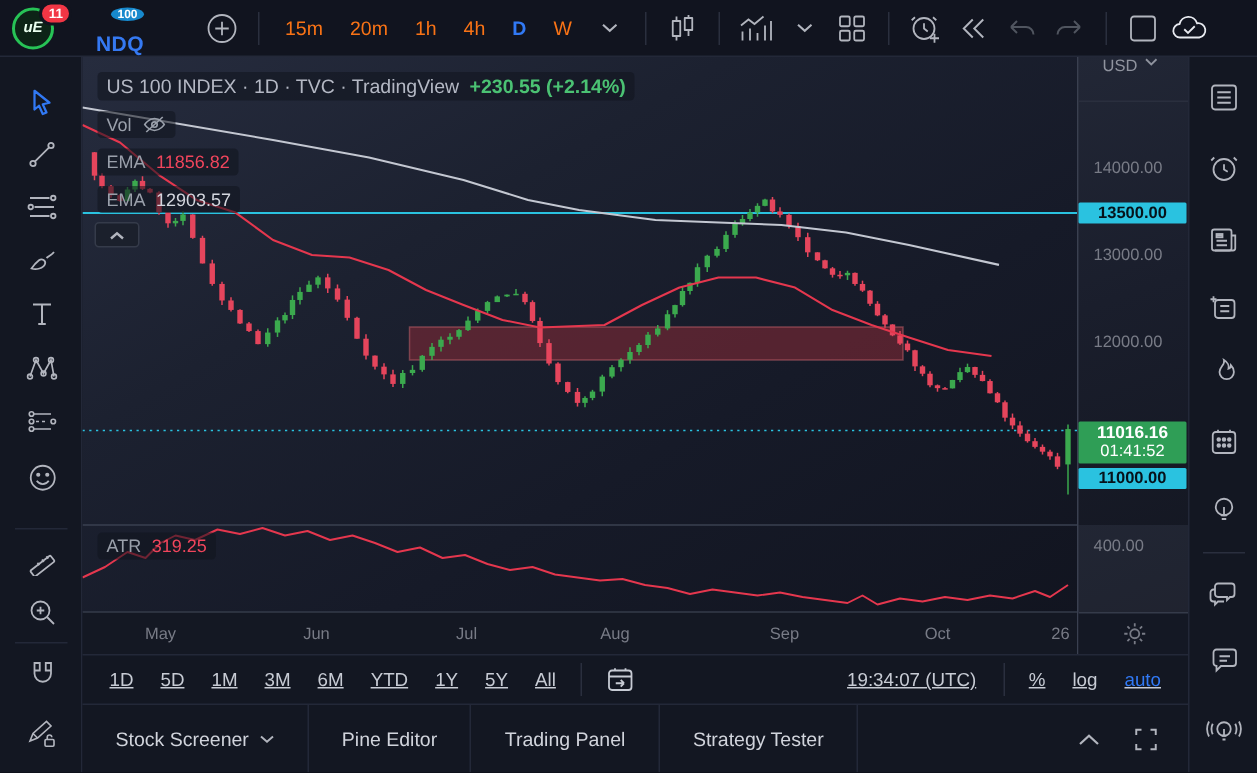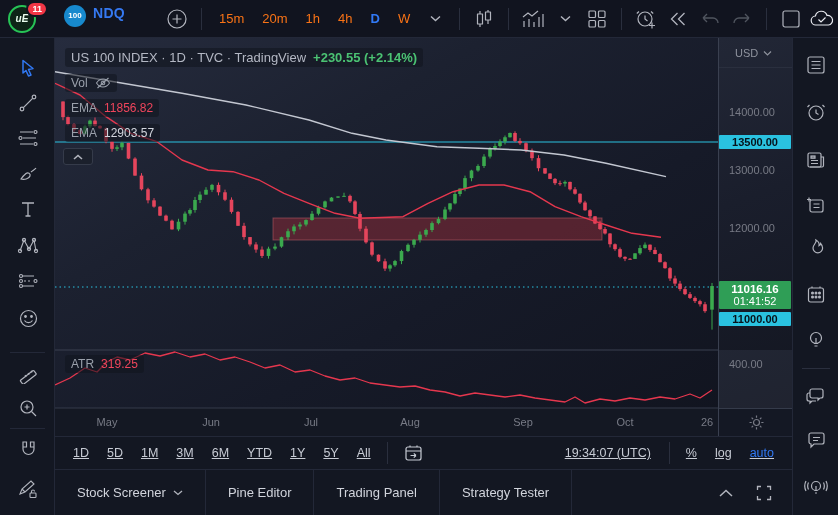--- a/index.html
+++ b/index.html
@@ -14,21 +14,21 @@
   .tb-btn { display:flex; align-items:center; justify-content:center; height:28px; min-width:28px;
             border-radius:4px; color:#b2b5be; cursor:pointer; flex:none; }
   .tb-btn svg { stroke:#b2b5be; }
   .tb-btn.dim svg { stroke:#50555f; }
   #logo-wrap { position:relative; width:34px; height:30px; flex:none; margin-right:10px; }
   #logo { position:absolute; left:0; top:1px; width:28px; height:28px; border-radius:50%;
           background:#0d2417; border:2px solid #27c356; color:#eafff0; font-size:10px; font-weight:bold;
           font-style:italic; display:flex; align-items:center; justify-content:center; }
   #logo-badge { position:absolute; right:-6px; top:-3px; background:#f23645; color:#fff; font-size:9px;
           font-weight:bold; border-radius:8px; padding:1px 4px; border:2px solid #11141f;margin-left:48px; }
-  #symbol-area { display:flex; align-items:flex-start; gap:7px; padding:0 8px; height:28px; border-radius:4px; cursor:pointer; }
+  #symbol-area { display:flex; align-items:flex-end; gap:7px; padding:0 8px; height:28px; border-radius:4px; cursor:pointer;flex-direction:column; }
   #symbol-logo { width:22px; height:22px; border-radius:50%; background:#1789cd; color:#fff; font-size:8px;
           font-weight:bold; display:flex; align-items:center; justify-content:center; }
   #symbol-name { color:#3579f2; font-weight:bold; font-size:14px; letter-spacing:.3px; }
   .tf { font-size:13px; color:#f97316; padding:0 7px; height:28px; display:flex; align-items:center;
         border-radius:4px; cursor:pointer; flex:none; }
   .tf.sel { color:#3179f5; font-weight:bold; }
   #wealth { display:flex; align-items:center; gap:6px; color:#e8eaf0; font-size:13px; white-space:nowrap; flex:none; }
 
   
   #left-toolbar { position:absolute; left:0; top:38px; width:55px; height:477px; background:#131722;
@@ -60,21 +60,21 @@
   #legend-collapse { position:absolute; left:8px; top:110px; width:30px; height:17px; background:#1b202c;
         border:1px solid #353b4a; border-radius:3px; display:flex; align-items:center; justify-content:center;
         cursor:pointer; color:#b2b5be; }
   #atr-legend { position:absolute; left:10px; top:317px; font-size:12px; }
 
   
   #axis-col { position:absolute; left:718px; top:38px; width:74px; height:398px;
      background:linear-gradient(160deg,#222736 0%,#1a1e2c 40%,#12151f 100%);
      border-left:1px solid #3a4050; font-size:11px; color:#787b86; }
   #axis-usd { position:absolute; left:0; top:0; width:74px; height:30px; border-bottom:1px solid #2a2f3e;
-     display:flex; align-items:center; gap:5px; padding-left:16px; cursor:pointer; color:#8f939e; }
+     display:flex; gap:5px; padding-left:16px; cursor:pointer; color:#8f939e; }
   .tick { position:absolute; left:10px; }
   .line-label { position:absolute; left:0; width:72px; text-align:center; color:#06121a; font-weight:bold;
      border-radius:1px; padding:1px 0; }
   #price-label { position:absolute; left:0; width:72px; text-align:center; color:#fff; border-radius:1px;
      padding:2px 0; line-height:12px; }
   #price-label .big { font-weight:bold; font-size:11.5px; }
   #axis-atr-strip { position:absolute; left:0; top:312px; width:74px; height:58px; background:rgba(150,160,185,0.10); }
   #axis-bottom { position:absolute; left:0; top:370px; width:74px; height:28px; background:#141824;
      border-top:1px solid #353b4a; display:flex; align-items:center; justify-content:center; }
   #axis-gear { cursor:pointer; color:#787b86; }

